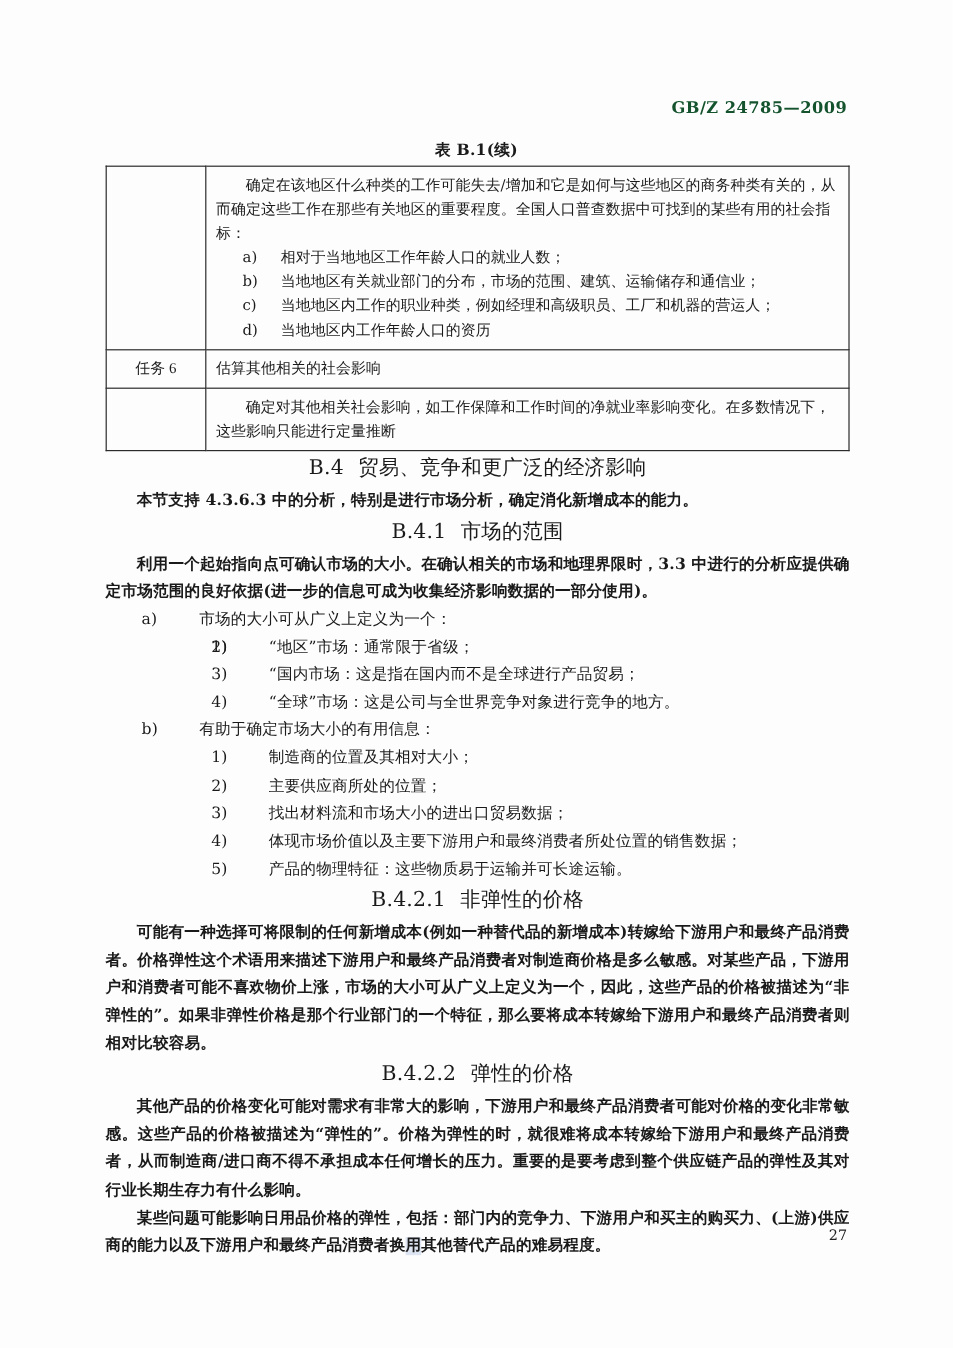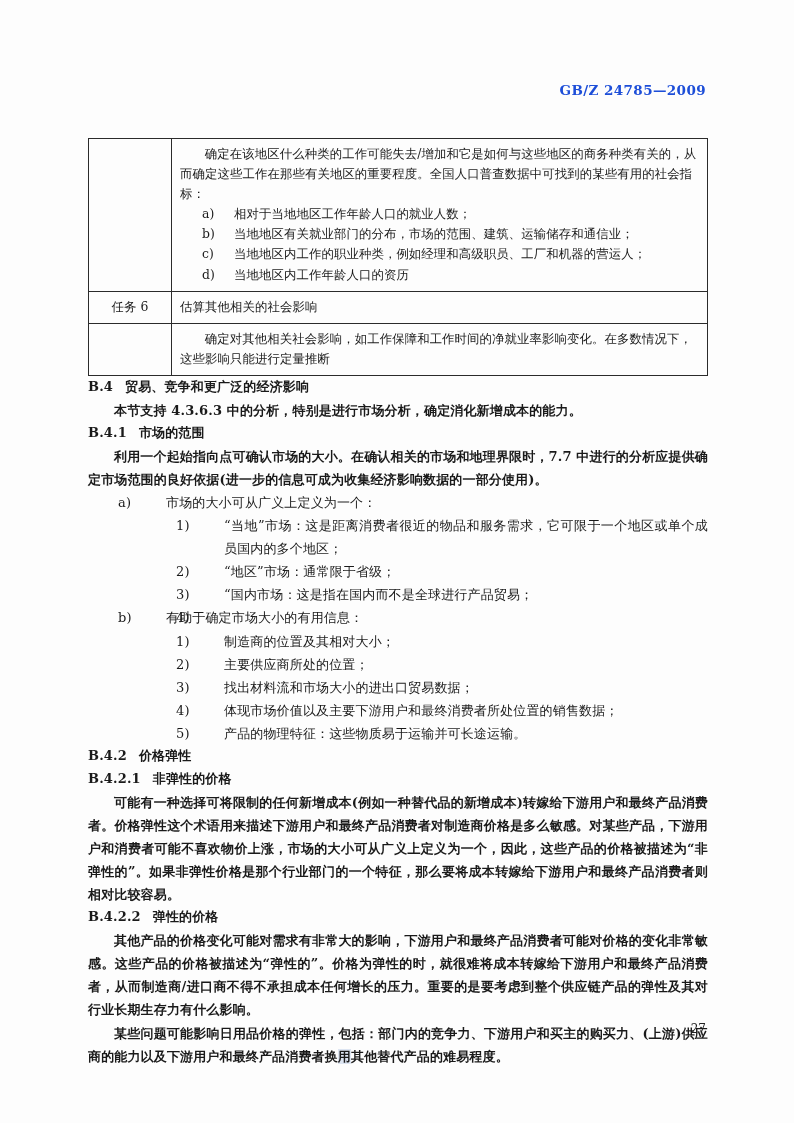--- a/index.html
+++ b/index.html
@@ -24,21 +24,21 @@
     position: absolute;
     top: 82px;
     left: 88px;
     right: 88px;
     height: 22px;
     text-align: right;
     font-family: "DejaVu Serif", "Liberation Serif", serif;
     font-weight: bold;
     font-size: 13.5px;
     letter-spacing: 0.4px;
-    color: #1d4ed8;
+    color: #14532d;
   }
   
   .table-caption {
     position: absolute;
     top: 116px;
     left: 88px;
     width: 618px;
     text-align: center;
     font-weight: bold;
     font-size: 13px;
@@ -65,20 +65,21 @@
     font-size: 12.4px;
     line-height: 1.62;
     vertical-align: top;
     letter-spacing: 0.1px;
   }
   td.col-task {
     width: 66px;
     text-align: center;
     vertical-align: top;
     padding-top: 6px;
+    font-family: Liberation Serif, serif;
   }
   td.col-body { width: auto; }
   .cell-para {
     text-indent: 2em;
     margin: 0;
   }
   .cell-list {
     margin: 0;
     padding: 0;
     list-style: none;
@@ -90,26 +91,27 @@
   }
   .cell-list li .mk {
     position: absolute;
     left: 22px;
     top: 0;
     width: 30px;
     font-family: "DejaVu Serif", "Liberation Serif", serif;
   }
   
   h2.sec, h3.sec, h4.sec {
-    font-weight: bold;
-    font-size: 13px;
+    font-weight: normal;
+    font-size: 17px;
     margin: 0;
     padding: 0;
     line-height: 1.75;
     letter-spacing: 0.15px;
+    text-align: center;
   }
   .sec .num { margin-right: 12px; }
   .sec-spacer-top { margin-top: 13px; }
   
   p.body {
     font-size: 13px;
     line-height: 1.78;
     margin: 0;
     text-indent: 2em;
     text-align: justify;
@@ -168,20 +170,21 @@
     color: #222;
   }
 </style>
 </head>
 <body>
 
 <div class="page">
 
   <div class="doc-header">GB/Z 24785—2009</div>
 
+  <div class="table-caption">表 B.1(续)</div>
 
   <div class="content">
 
     <table class="b1">
       <tbody>
         <tr>
           <td class="col-task"></td>
           <td class="col-body">
             <p class="cell-para">确定在该地区什么种类的工作可能失去/增加和它是如何与这些地区的商务种类有关的，从而确定这些工作在那些有关地区的重要程度。全国人口普查数据中可找到的某些有用的社会指标：</p>
             <ul class="cell-list">
@@ -220,41 +223,41 @@
     </table>
 
     <h2 class="sec sec-spacer-top">
       <span class="num">B.4</span><span>贸易、竞争和更广泛的经济影响</span>
     </h2>
     <p class="body">本节支持 4.3.6.3 中的分析，特别是进行市场分析，确定消化新增成本的能力。</p>
 
     <h3 class="sec">
       <span class="num">B.4.1</span><span>市场的范围</span>
     </h3>
-    <p class="body">利用一个起始指向点可确认市场的大小。在确认相关的市场和地理界限时，7.7 中进行的分析应提供确定市场范围的良好依据(进一步的信息可成为收集经济影响数据的一部分使用)。</p>
+    <p class="body">利用一个起始指向点可确认市场的大小。在确认相关的市场和地理界限时，3.3 中进行的分析应提供确定市场范围的良好依据(进一步的信息可成为收集经济影响数据的一部分使用)。</p>
 
     <ol class="lvl-a">
       <li>
         <span class="mk-a">a)</span>
         <span>市场的大小可从广义上定义为一个：</span>
         <ol class="lvl-1">
           <li>
             <span class="mk-1">1)</span>
-            <span>“当地”市场：这是距离消费者很近的物品和服务需求，它可限于一个地区或单个成员国内的多个地区；</span>
           </li>
           <li>
             <span class="mk-1">2)</span>
             <span>“地区”市场：通常限于省级；</span>
           </li>
           <li>
             <span class="mk-1">3)</span>
             <span>“国内市场：这是指在国内而不是全球进行产品贸易；</span>
           </li>
           <li>
             <span class="mk-1">4)</span>
+            <span>“全球”市场：这是公司与全世界竞争对象进行竞争的地方。</span>
           </li>
         </ol>
       </li>
       <li>
         <span class="mk-a">b)</span>
         <span>有助于确定市场大小的有用信息：</span>
         <ol class="lvl-1">
           <li>
             <span class="mk-1">1)</span>
             <span>制造商的位置及其相对大小；</span>
@@ -272,23 +275,20 @@
             <span>体现市场价值以及主要下游用户和最终消费者所处位置的销售数据；</span>
           </li>
           <li>
             <span class="mk-1">5)</span>
             <span>产品的物理特征：这些物质易于运输并可长途运输。</span>
           </li>
         </ol>
       </li>
     </ol>
 
-    <h3 class="sec">
-      <span class="num">B.4.2</span><span>价格弹性</span>
-    </h3>
 
     <h4 class="sec">
       <span class="num">B.4.2.1</span><span>非弹性的价格</span>
     </h4>
     <p class="body">可能有一种选择可将限制的任何新增成本(例如一种替代品的新增成本)转嫁给下游用户和最终产品消费者。价格弹性这个术语用来描述下游用户和最终产品消费者对制造商价格是多么敏感。对某些产品，下游用户和消费者可能不喜欢物价上涨，市场的大小可从广义上定义为一个，因此，这些产品的价格被描述为“非弹性的”。如果非弹性价格是那个行业部门的一个特征，那么要将成本转嫁给下游用户和最终产品消费者则相对比较容易。</p>
 
     <h4 class="sec">
       <span class="num">B.4.2.2</span><span>弹性的价格</span>
     </h4>
     <p class="body">其他产品的价格变化可能对需求有非常大的影响，下游用户和最终产品消费者可能对价格的变化非常敏感。这些产品的价格被描述为“弹性的”。价格为弹性的时，就很难将成本转嫁给下游用户和最终产品消费者，从而制造商/进口商不得不承担成本任何增长的压力。重要的是要考虑到整个供应链产品的弹性及其对行业长期生存力有什么影响。</p>

